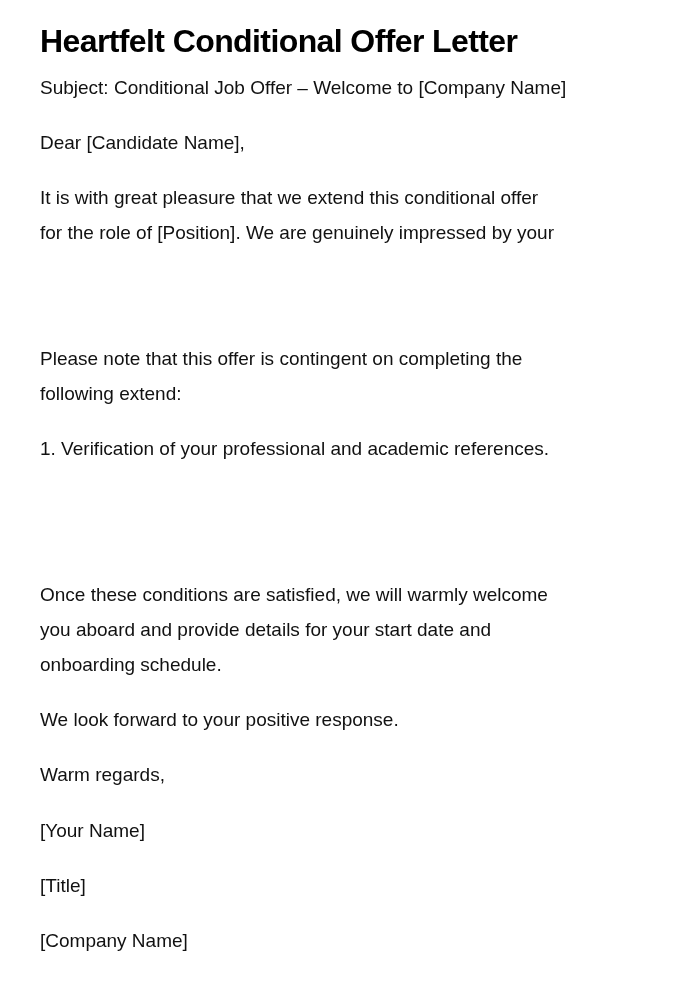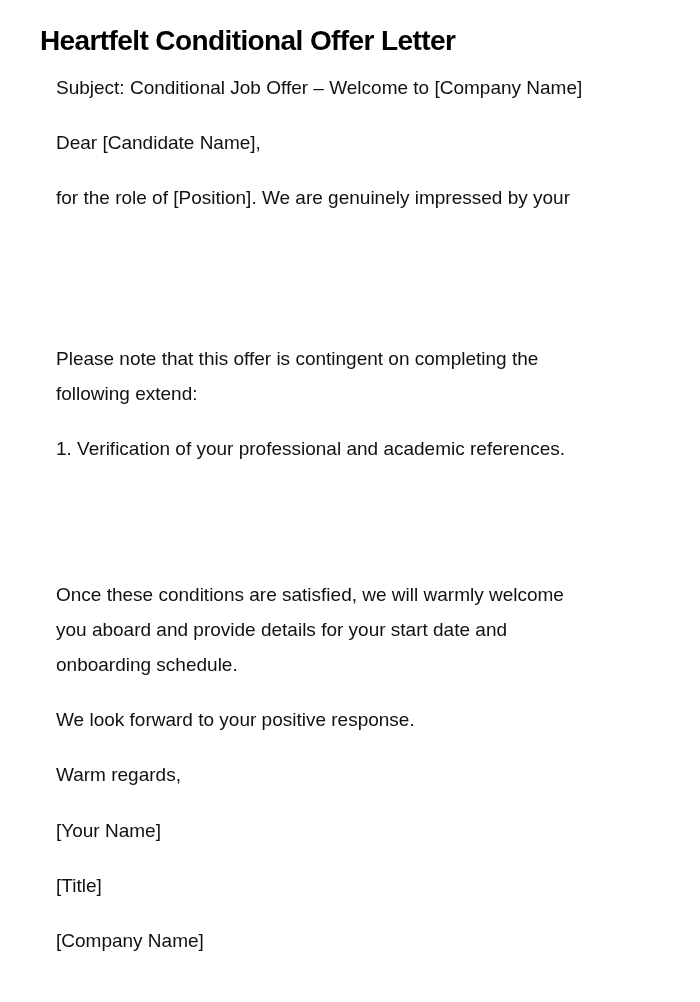--- a/index.html
+++ b/index.html
@@ -20,49 +20,50 @@
       top: 0;
       width: 610px;
     }
     .title {
       position: absolute;
       left: 0;
       top: 24px;
       margin: 0;
       font-family: "Liberation Sans", sans-serif;
       font-weight: bold;
-      font-size: 28px;
+      font-size: 32px;
       letter-spacing: -0.6px;
       line-height: 34px;
       white-space: nowrap;
       color: #000000;
     }
     .para {
       position: absolute;
-      left: 16px;
+      left: 0;
       margin: 0;
       font-family: "Liberation Sans", sans-serif;
       font-size: 19px;
       letter-spacing: 0px;
       line-height: 35px;
       color: #111111;
     }
     .line { display: block; white-space: nowrap; }
   </style>
 </head>
 <body>
 
 <div class="doc">
   <h1 class="title">Heartfelt Conditional Offer Letter</h1>
 
   <p class="para" style="top:70px">Subject: Conditional Job Offer – Welcome to [Company Name]</p>
 
   <p class="para" style="top:125px">Dear [Candidate Name],</p>
 
   <p class="para" style="top:180px">
+    <span class="line">It is with great pleasure that we extend this conditional offer</span>
     <span class="line">for the role of [Position]. We are genuinely impressed by your</span>
   </p>
 
   <p class="para" style="top:341px">
     <span class="line">Please note that this offer is contingent on completing the</span>
     <span class="line">following extend:</span>
   </p>
 
   <p class="para" style="top:431px">1. Verification of your professional and academic references.</p>
 

